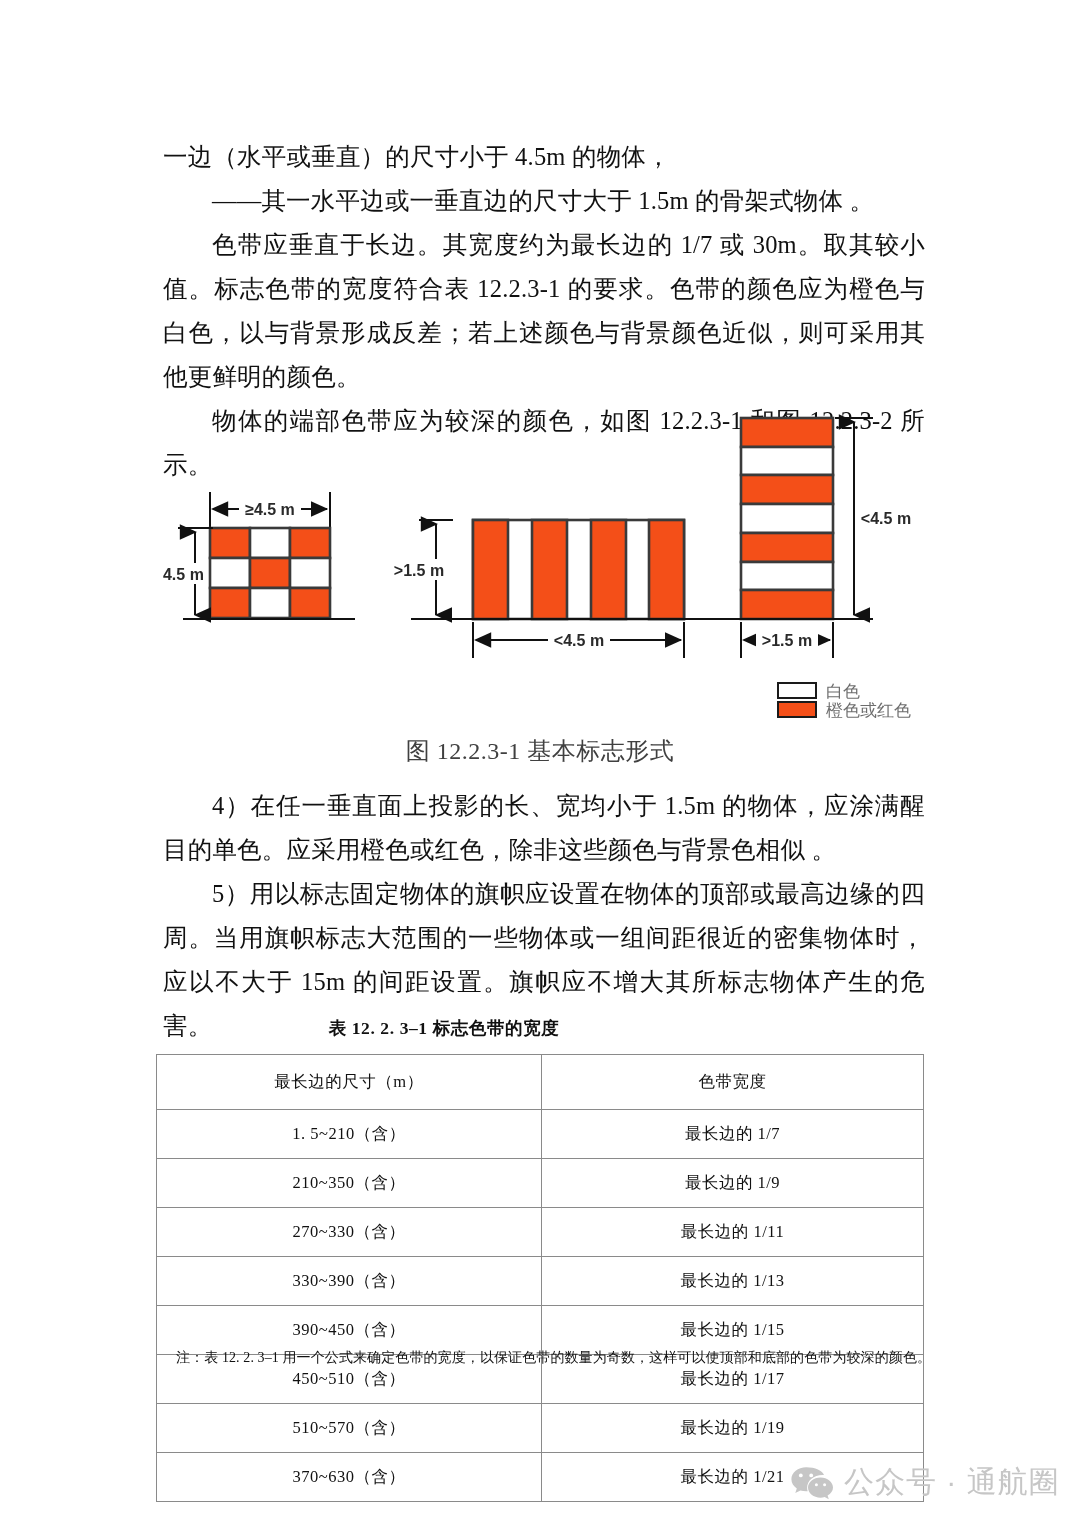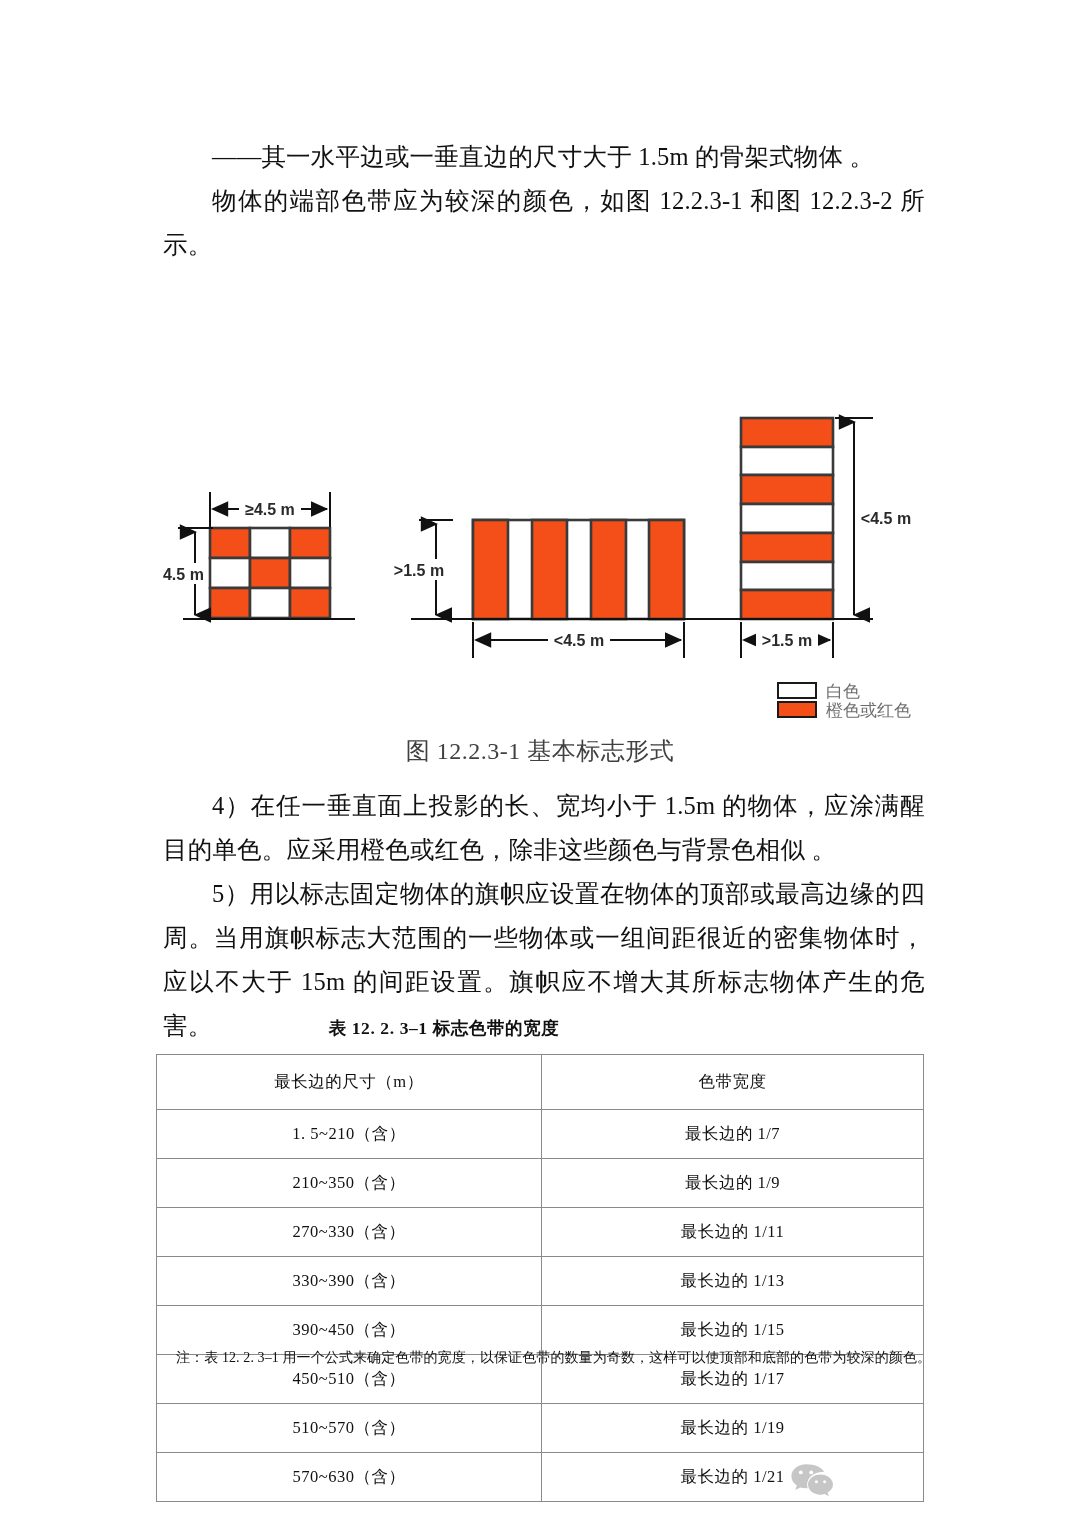--- a/index.html
+++ b/index.html
@@ -134,21 +134,23 @@
     letter-spacing: 1px;
   }
   #watermark .wm-icon { display: block; }
 </style>
 </head>
 <body>
 
 <div id="page">
 
   <div class="textblock" style="top:135px;">
+    <p class="para indent-0">一边（水平或垂直）的尺寸小于 4.5m 的物体，</p>
     <p class="para indent-dash">——其一水平边或一垂直边的尺寸大于 1.5m 的骨架式物体 。</p>
+    <p class="para indent-1">色带应垂直于长边。其宽度约为最长边的 1/7 或 30m。取其较小值。标志色带的宽度符合表 12.2.3-1 的要求。色带的颜色应为橙色与白色，以与背景形成反差；若上述颜色与背景颜色近似，则可采用其他更鲜明的颜色。</p>
     <p class="para indent-1">物体的端部色带应为较深的颜色，如图 12.2.3-1 和图 12.2.3-2 所示。</p>
   </div>
 
   <div id="figure-area">
     <svg class="fig-svg" width="762" height="330" viewBox="0 0 762 330" xmlns="http://www.w3.org/2000/svg">
       <defs>
         <marker id="arrR" markerWidth="9" markerHeight="9" refX="8" refY="4.5" orient="auto">
           <path d="M0,0.6 L8.6,4.5 L0,8.4 z" fill="#111"></path>
         </marker>
         <marker id="arrL" markerWidth="9" markerHeight="9" refX="1" refY="4.5" orient="auto">
@@ -297,33 +299,34 @@
       </tr>
       <tr>
         <td>450~510（含）</td>
         <td>最长边的 1/17</td>
       </tr>
       <tr>
         <td>510~570（含）</td>
         <td>最长边的 1/19</td>
       </tr>
       <tr>
-        <td>570~630（含）</td>
+        <td>370~630（含）</td>
         <td>最长边的 1/21</td>
       </tr>
     </tbody>
   </table>
 
   <div id="table-note">注：表 12. 2. 3–1 用一个公式来确定色带的宽度，以保证色带的数量为奇数，这样可以使顶部和底部的色带为较深的颜色。</div>
 
 
   <div id="watermark">
     <svg class="wm-icon" width="44" height="36" viewBox="0 0 44 36" xmlns="http://www.w3.org/2000/svg">
       <path d="M16.2 2.2C8.0 2.2 1.4 7.6 1.4 14.2c0 3.7 2.1 7.0 5.4 9.2l-1.5 4.6 5.1-2.6c1.8.5 3.7.8 5.8.8.5 0 1.0 0 1.5-.06-.4-1.1-.6-2.3-.6-3.5 0-7.0 6.8-12.7 15.2-12.7.6 0 1.1 0 1.7.09C32.6 5.6 25.2 2.2 16.2 2.2z" fill="#c6c6c6"></path>
       <circle cx="10.8" cy="10.4" r="1.9" fill="#ffffff"></circle>
       <circle cx="21.2" cy="10.4" r="1.9" fill="#ffffff"></circle>
       <path d="M43.0 22.6c0-5.6-5.6-10.1-12.5-10.1s-12.5 4.5-12.5 10.1c0 5.6 5.6 10.1 12.5 10.1 1.5 0 2.9-.2 4.2-.6l4.1 2.1-1.2-3.6c3.2-1.9 5.4-4.7 5.4-8.0z" fill="#c6c6c6"></path>
       <circle cx="26.4" cy="19.8" r="1.5" fill="#ffffff"></circle>
       <circle cx="34.6" cy="19.8" r="1.5" fill="#ffffff"></circle>
     </svg>
+    <span>公众号 · 通航圈</span>
   </div>
 
 </div>
 
 </body></html>

